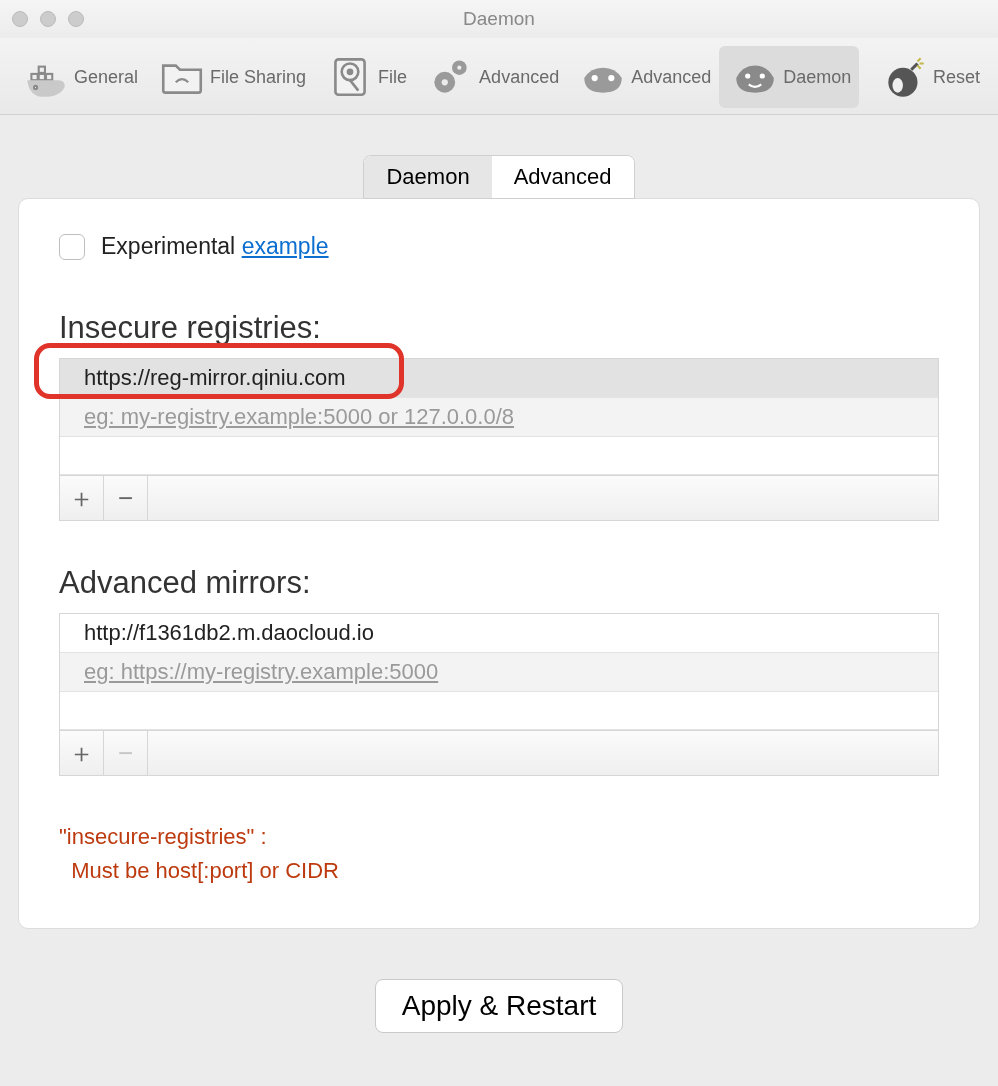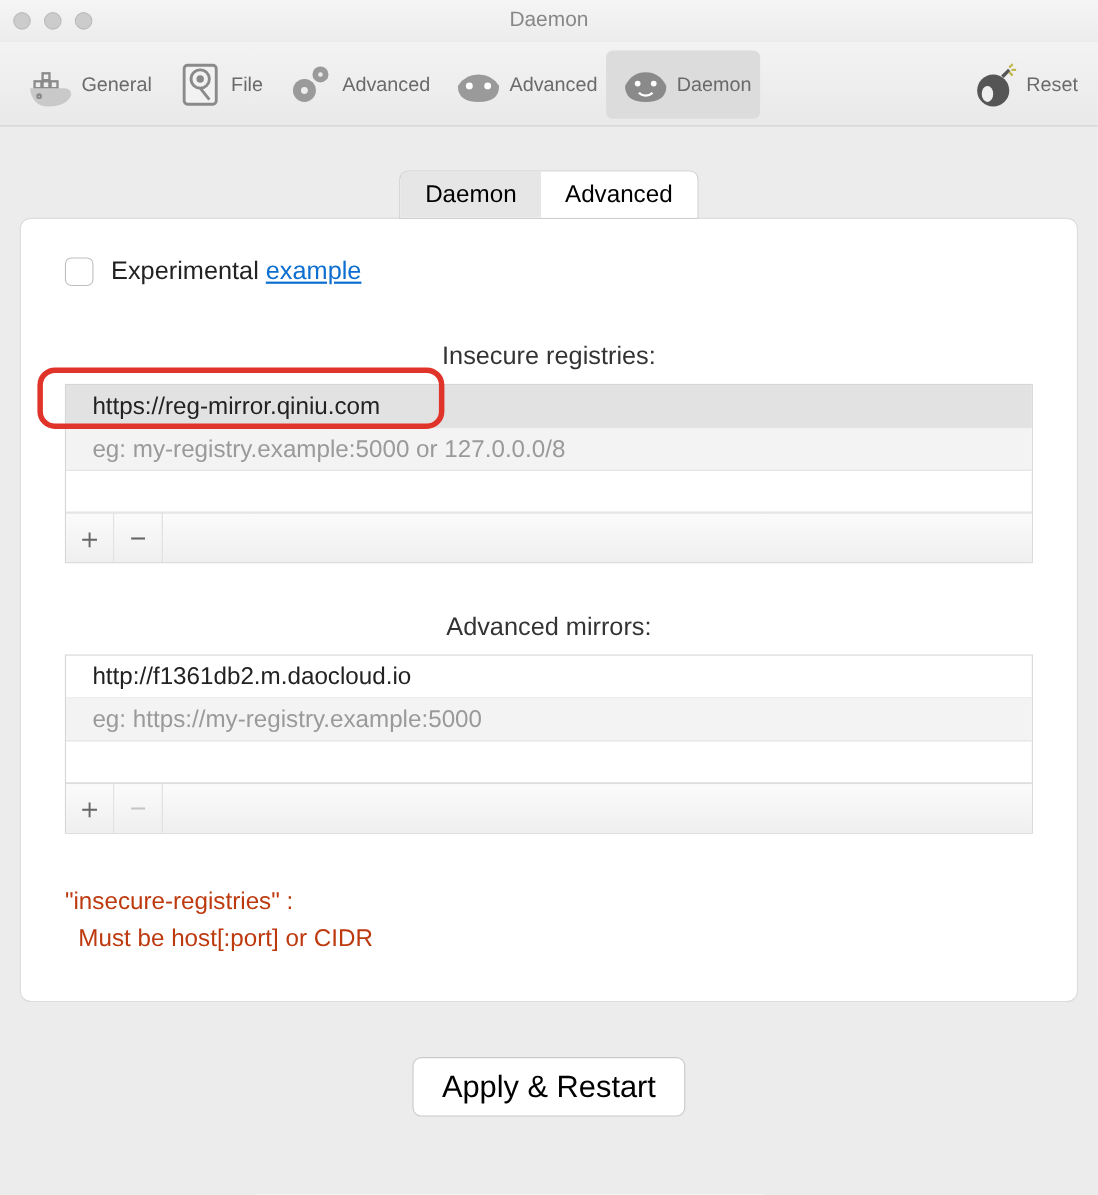--- a/index.html
+++ b/index.html
@@ -74,36 +74,36 @@
   padding: 34px 40px 40px 40px;
   min-height: 680px;
 }
 .row-check { display: flex; align-items: center; gap: 16px; margin-bottom: 50px; }
 .checkbox {
   width: 26px; height: 26px; border: 1.5px solid #bfbfbf;
   border-radius: 6px; background: #fff;
 }
 .row-check-label { font-size: 23px; color: #222; }
 .link { color: #0b6ed0; text-decoration: underline; cursor: pointer; }
-.section-label { font-size: 23px; color: #333; margin-bottom: 12px; text-align: center; }
+.section-label { font-size: 31px; color: #333; margin-bottom: 12px; }
 .listbox {
   border: 1px solid #d6d6d6;
   background: #fff;
   margin-bottom: 44px;
 }
 .listrow {
   padding: 6px 24px;
   font-size: 22px;
   color: #222;
   border-bottom: 1px solid #e3e3e3;
   min-height: 38px;
   display: flex; align-items: center;
 }
 .listrow.selected { background: #e2e2e2; }
-.listrow.placeholder { color: #9a9a9a; background: #f3f3f3; }
+.listrow.placeholder { color: #9a9a9a; background: #f3f3f3; text-decoration: underline; }
 .highlight-box {
   position: relative;
 }
 .highlight-rect {
   position: absolute;
   left: -26px; top: -16px;
   width: 370px; height: 56px;
   border: 5px solid #e0332a;
   border-radius: 16px;
   pointer-events: none;
@@ -157,20 +157,29 @@
           <rect x="17" y="15" width="6" height="6"></rect>
         <path d="M6 28 h30 q6 0 6 6 q-4 10 -20 10 q-14 0 -16 -16" fill="#c9c9c9" stroke="none"></path>
         <circle cx="14" cy="35" r="1.5" fill="#fff"></circle>
       </svg>
     </div>
     <div class="toolbar-label">General</div>
   </div>
   <div class="toolbar-item">
     <div class="toolbar-icon">
       <svg viewBox="0 0 48 48" width="50" height="50" fill="none" stroke="#8a8a8a" stroke-width="2.5">
+        <path d="M6 14 h12 l4 4 h20 v20 q0 2 -2 2 H8 q-2 0 -2 -2 z" fill="#f2f2f2"></path>
+        <path d="M18 30 q6 -6 12 0" stroke-width="2"></path>
+      </svg>
+    </div>
+    <div class="toolbar-label">File Sharing</div>
+  </div>
+  <div class="toolbar-item">
+    <div class="toolbar-icon">
+      <svg viewBox="0 0 48 48" width="50" height="50" fill="none" stroke="#8a8a8a" stroke-width="2.5">
         <rect x="10" y="8" width="28" height="34" rx="3" fill="#f2f2f2"></rect>
         <circle cx="24" cy="20" r="8"></circle>
           <circle cx="24" cy="20" r="2" fill="#8a8a8a"></circle>
         <path d="M24 28 l8 10"></path>
       </svg>
     </div>
     <div class="toolbar-label">File</div>
   </div>
   <div class="toolbar-item">
     <div class="toolbar-icon">

